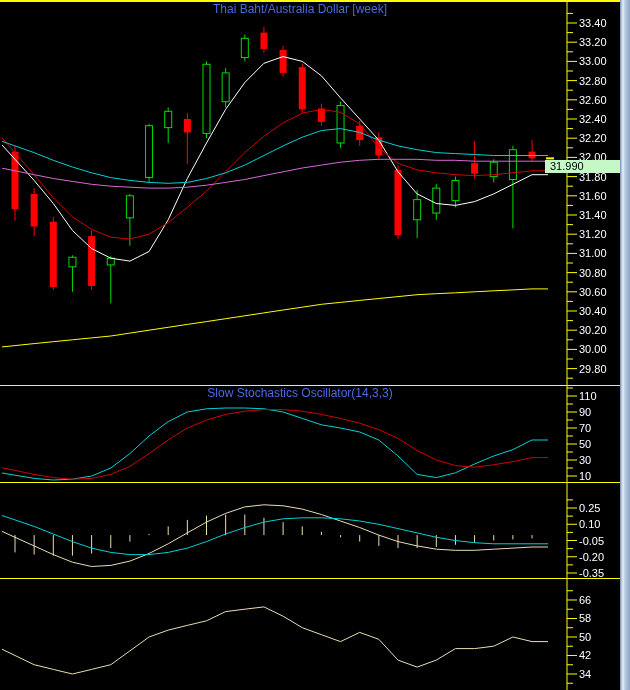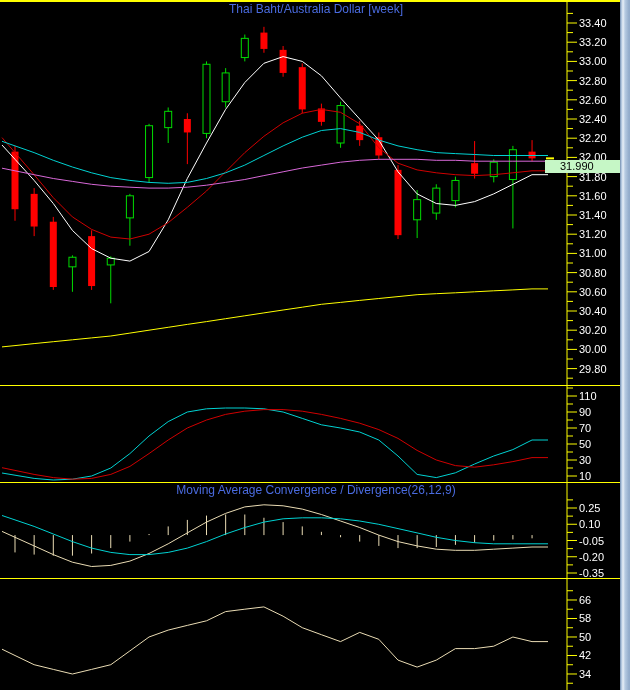--- a/index.html
+++ b/index.html
@@ -1,25 +1,25 @@
 <!DOCTYPE html>
 <html><head>
 <meta charset="utf-8">
 <style>
   html,body{margin:0;padding:0;background:#000;}
   .window{position:relative;width:630px;height:690px;background:#000;overflow:hidden;
           font-family:"Liberation Sans",sans-serif;}
   .top-border{position:absolute;left:0;top:0;width:621px;height:2px;background:#ffff00;}
   .panel{position:absolute;left:0;width:621px;background:#000;}
   .panel svg{position:absolute;left:0;top:0;display:block;}
-  .title{position:absolute;top:1px;left:16px;width:600px;text-align:center;
+  .title{position:absolute;top:1px;left:0;width:600px;text-align:center;
          color:#4a6be0;font-size:12px;line-height:13px;white-space:nowrap;z-index:3;}
   .separator{position:absolute;left:0;width:621px;height:1px;background:#ffff00;z-index:4;}
   .price-box{position:absolute;left:545px;top:160px;width:84px;height:13px;background:#c6f7c6;
-             color:#000;font-size:11px;line-height:13px;padding-left:15px;box-sizing:border-box;z-index:5;}
+             color:#000;font-size:11px;line-height:13px;padding-left:5px;box-sizing:border-box;z-index:5;}
   .right-edge{position:absolute;left:620px;top:0;width:10px;height:690px;
               background:linear-gradient(90deg,#6e86a4 0px,#9fb8d6 1px,#e9f0f8 3px,#b7cbe2 5px,#93accb 9px);z-index:6;}
 </style>
 </head>
 <body>
 
 <div class="window">
   <div class="top-border"></div>
 
   <div class="panel" id="panel-price" style="top:2px;height:383px;">
@@ -167,20 +167,21 @@
         <text x="579" y="94" fill="#ffffff" font-size="11px" font-family="&quot;Liberation Sans&quot;,sans-serif">10</text>
         <line x1="567" y1="2" x2="573" y2="2" stroke="#ffff00" stroke-width="1"></line>
         <line x1="567" y1="18" x2="573" y2="18" stroke="#ffff00" stroke-width="1"></line>
         <line x1="567" y1="34" x2="573" y2="34" stroke="#ffff00" stroke-width="1"></line>
         <line x1="567" y1="50" x2="573" y2="50" stroke="#ffff00" stroke-width="1"></line>
         <line x1="567" y1="66" x2="573" y2="66" stroke="#ffff00" stroke-width="1"></line>
         <line x1="567" y1="82" x2="573" y2="82" stroke="#ffff00" stroke-width="1"></line>
         <polyline points="2,87.0 15.0,89.2 34.1,92.4 53.3,94.0 72.4,93.2 91.6,90.0 110.8,82.0 129.9,67.6 149.0,50.0 168.2,35.6 187.3,26.0 206.5,22.8 225.6,22.0 244.8,22.0 263.9,22.8 283.1,26.0 302.3,32.4 321.4,38.8 340.5,42.0 359.7,46.0 378.8,54.0 398.0,70.0 417.1,88.4 436.3,91.6 455.4,86.8 474.6,78.0 493.7,70.0 512.9,63.6 532.0,54.0 548,54.0" fill="none" stroke="#00d2d2" stroke-width="1"></polyline>
         <polyline points="2,81.7 15.0,84.4 34.1,88.4 53.3,91.6 72.4,93.2 91.6,92.4 110.8,88.4 129.9,80.4 149.0,67.6 168.2,54.0 187.3,42.0 206.5,34.0 225.6,28.4 244.8,25.2 263.9,23.6 283.1,23.6 302.3,25.2 321.4,28.4 340.5,32.4 359.7,37.2 378.8,43.6 398.0,52.4 417.1,64.4 436.3,74.0 455.4,79.6 474.6,81.2 493.7,78.8 512.9,75.6 532.0,71.6 548,71.6" fill="none" stroke="#d00000" stroke-width="1"></polyline>
       </svg>
+    <span class="title">Slow Stochastics Oscillator(14,3,3)</span>
   </div>
   <div class="separator" style="top:482px"></div>
 
   <div class="panel" id="panel-macd" style="top:483px;height:95px;">
     <svg id="svg-2" width="620" height="95">
         <line x1="567" y1="0" x2="567" y2="95" stroke="#ffff00" stroke-width="1"></line>
         <line x1="567" y1="25.0032564" x2="577" y2="25.0032564" stroke="#ffff00" stroke-width="1"></line>
         <text x="579" y="29.0032564" fill="#ffffff" font-size="11px" font-family="&quot;Liberation Sans&quot;,sans-serif">0.25</text>
         <line x1="567" y1="41.2532064" x2="577" y2="41.2532064" stroke="#ffff00" stroke-width="1"></line>
         <text x="579" y="45.2532064" fill="#ffffff" font-size="11px" font-family="&quot;Liberation Sans&quot;,sans-serif">0.10</text>
@@ -219,21 +220,20 @@
         <line x1="417.15" y1="52.0865064" x2="417.15" y2="65.0864664" stroke="#eadcb4" stroke-width="1"></line>
         <line x1="436.29999999999995" y1="52.0865064" x2="436.29999999999995" y2="64.0031364" stroke="#eadcb4" stroke-width="1"></line>
         <line x1="455.45" y1="52.0865064" x2="455.45" y2="61.836476399999995" stroke="#eadcb4" stroke-width="1"></line>
         <line x1="474.59999999999997" y1="52.0865064" x2="474.59999999999997" y2="59.669816399999995" stroke="#eadcb4" stroke-width="1"></line>
         <line x1="493.74999999999994" y1="52.0865064" x2="493.74999999999994" y2="57.5031564" stroke="#eadcb4" stroke-width="1"></line>
         <line x1="512.9" y1="52.0865064" x2="512.9" y2="56.419826400000005" stroke="#eadcb4" stroke-width="1"></line>
         <line x1="532.05" y1="52.0865064" x2="532.05" y2="55.3364964" stroke="#eadcb4" stroke-width="1"></line>
         <polyline points="2,48.4 15.0,54.3 34.1,62.9 53.3,71.6 72.4,79.2 91.6,83.5 110.8,82.4 129.9,78.1 149.0,70.5 168.2,60.8 187.3,49.9 206.5,39.1 225.6,30.4 244.8,23.9 263.9,21.8 283.1,22.8 302.3,26.1 321.4,31.5 340.5,38.0 359.7,44.5 378.8,52.1 398.0,58.6 417.1,62.9 436.3,66.2 455.4,67.3 474.6,67.3 493.7,66.2 512.9,65.1 532.0,64.0 548,64.0" fill="none" stroke="#eadcb4" stroke-width="1"></polyline>
         <polyline points="2,32.5 15.0,36.9 34.1,43.4 53.3,51.0 72.4,58.6 91.6,65.1 110.8,69.4 129.9,71.6 149.0,71.6 168.2,69.4 187.3,65.1 206.5,58.6 225.6,51.0 244.8,44.5 263.9,39.1 283.1,35.8 302.3,34.8 321.4,34.8 340.5,35.8 359.7,38.0 378.8,41.3 398.0,45.6 417.1,49.9 436.3,54.3 455.4,57.5 474.6,59.7 493.7,60.8 512.9,60.8 532.0,60.8 548,60.8" fill="none" stroke="#00d2d2" stroke-width="1"></polyline>
       </svg>
-    <span class="title">Moving Average Convergence / Divergence(26,12,9)</span>
   </div>
   <div class="separator" style="top:578px"></div>
 
   <div class="panel" id="panel-rsi" style="top:579px;height:111px;">
     <svg id="svg-3" width="620" height="111">
         <line x1="567" y1="0" x2="567" y2="111" stroke="#ffff00" stroke-width="1"></line>
         <line x1="567" y1="20.997499999999995" x2="577" y2="20.997499999999995" stroke="#ffff00" stroke-width="1"></line>
         <text x="579" y="24.997499999999995" fill="#ffffff" font-size="11px" font-family="&quot;Liberation Sans&quot;,sans-serif">66</text>
         <line x1="567" y1="39.497499999999995" x2="577" y2="39.497499999999995" stroke="#ffff00" stroke-width="1"></line>
         <text x="579" y="43.497499999999995" fill="#ffffff" font-size="11px" font-family="&quot;Liberation Sans&quot;,sans-serif">58</text>

